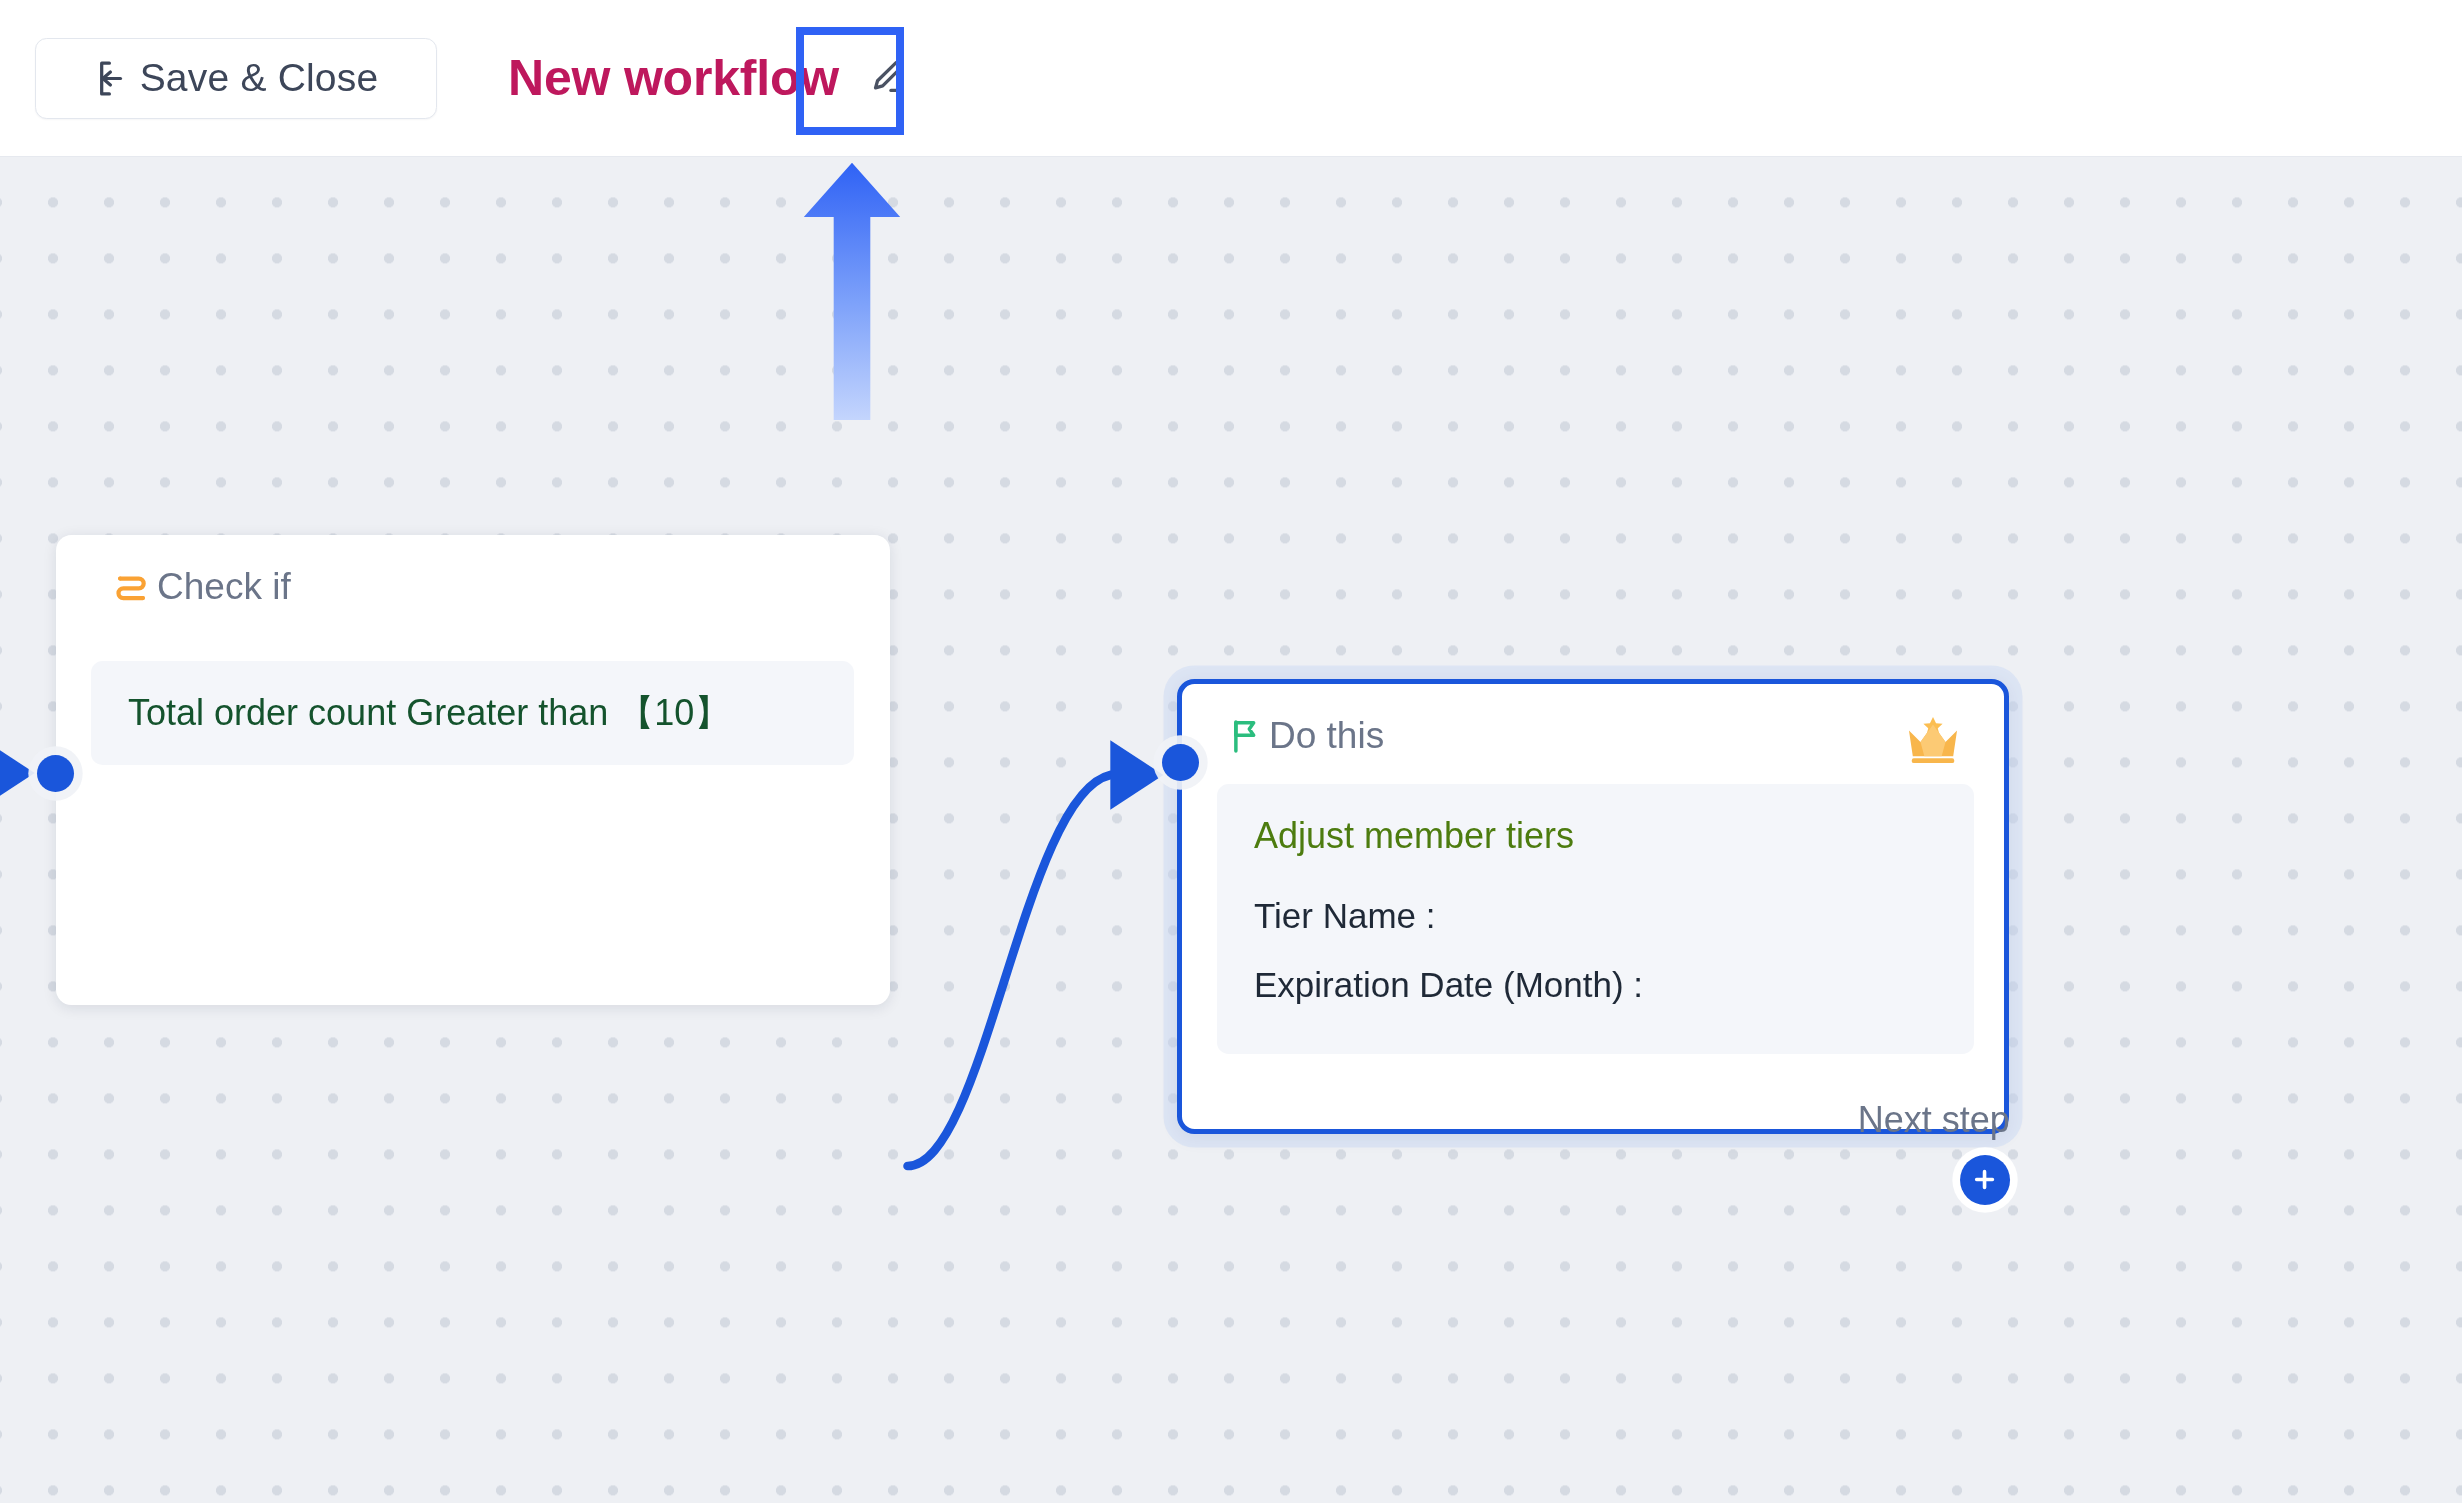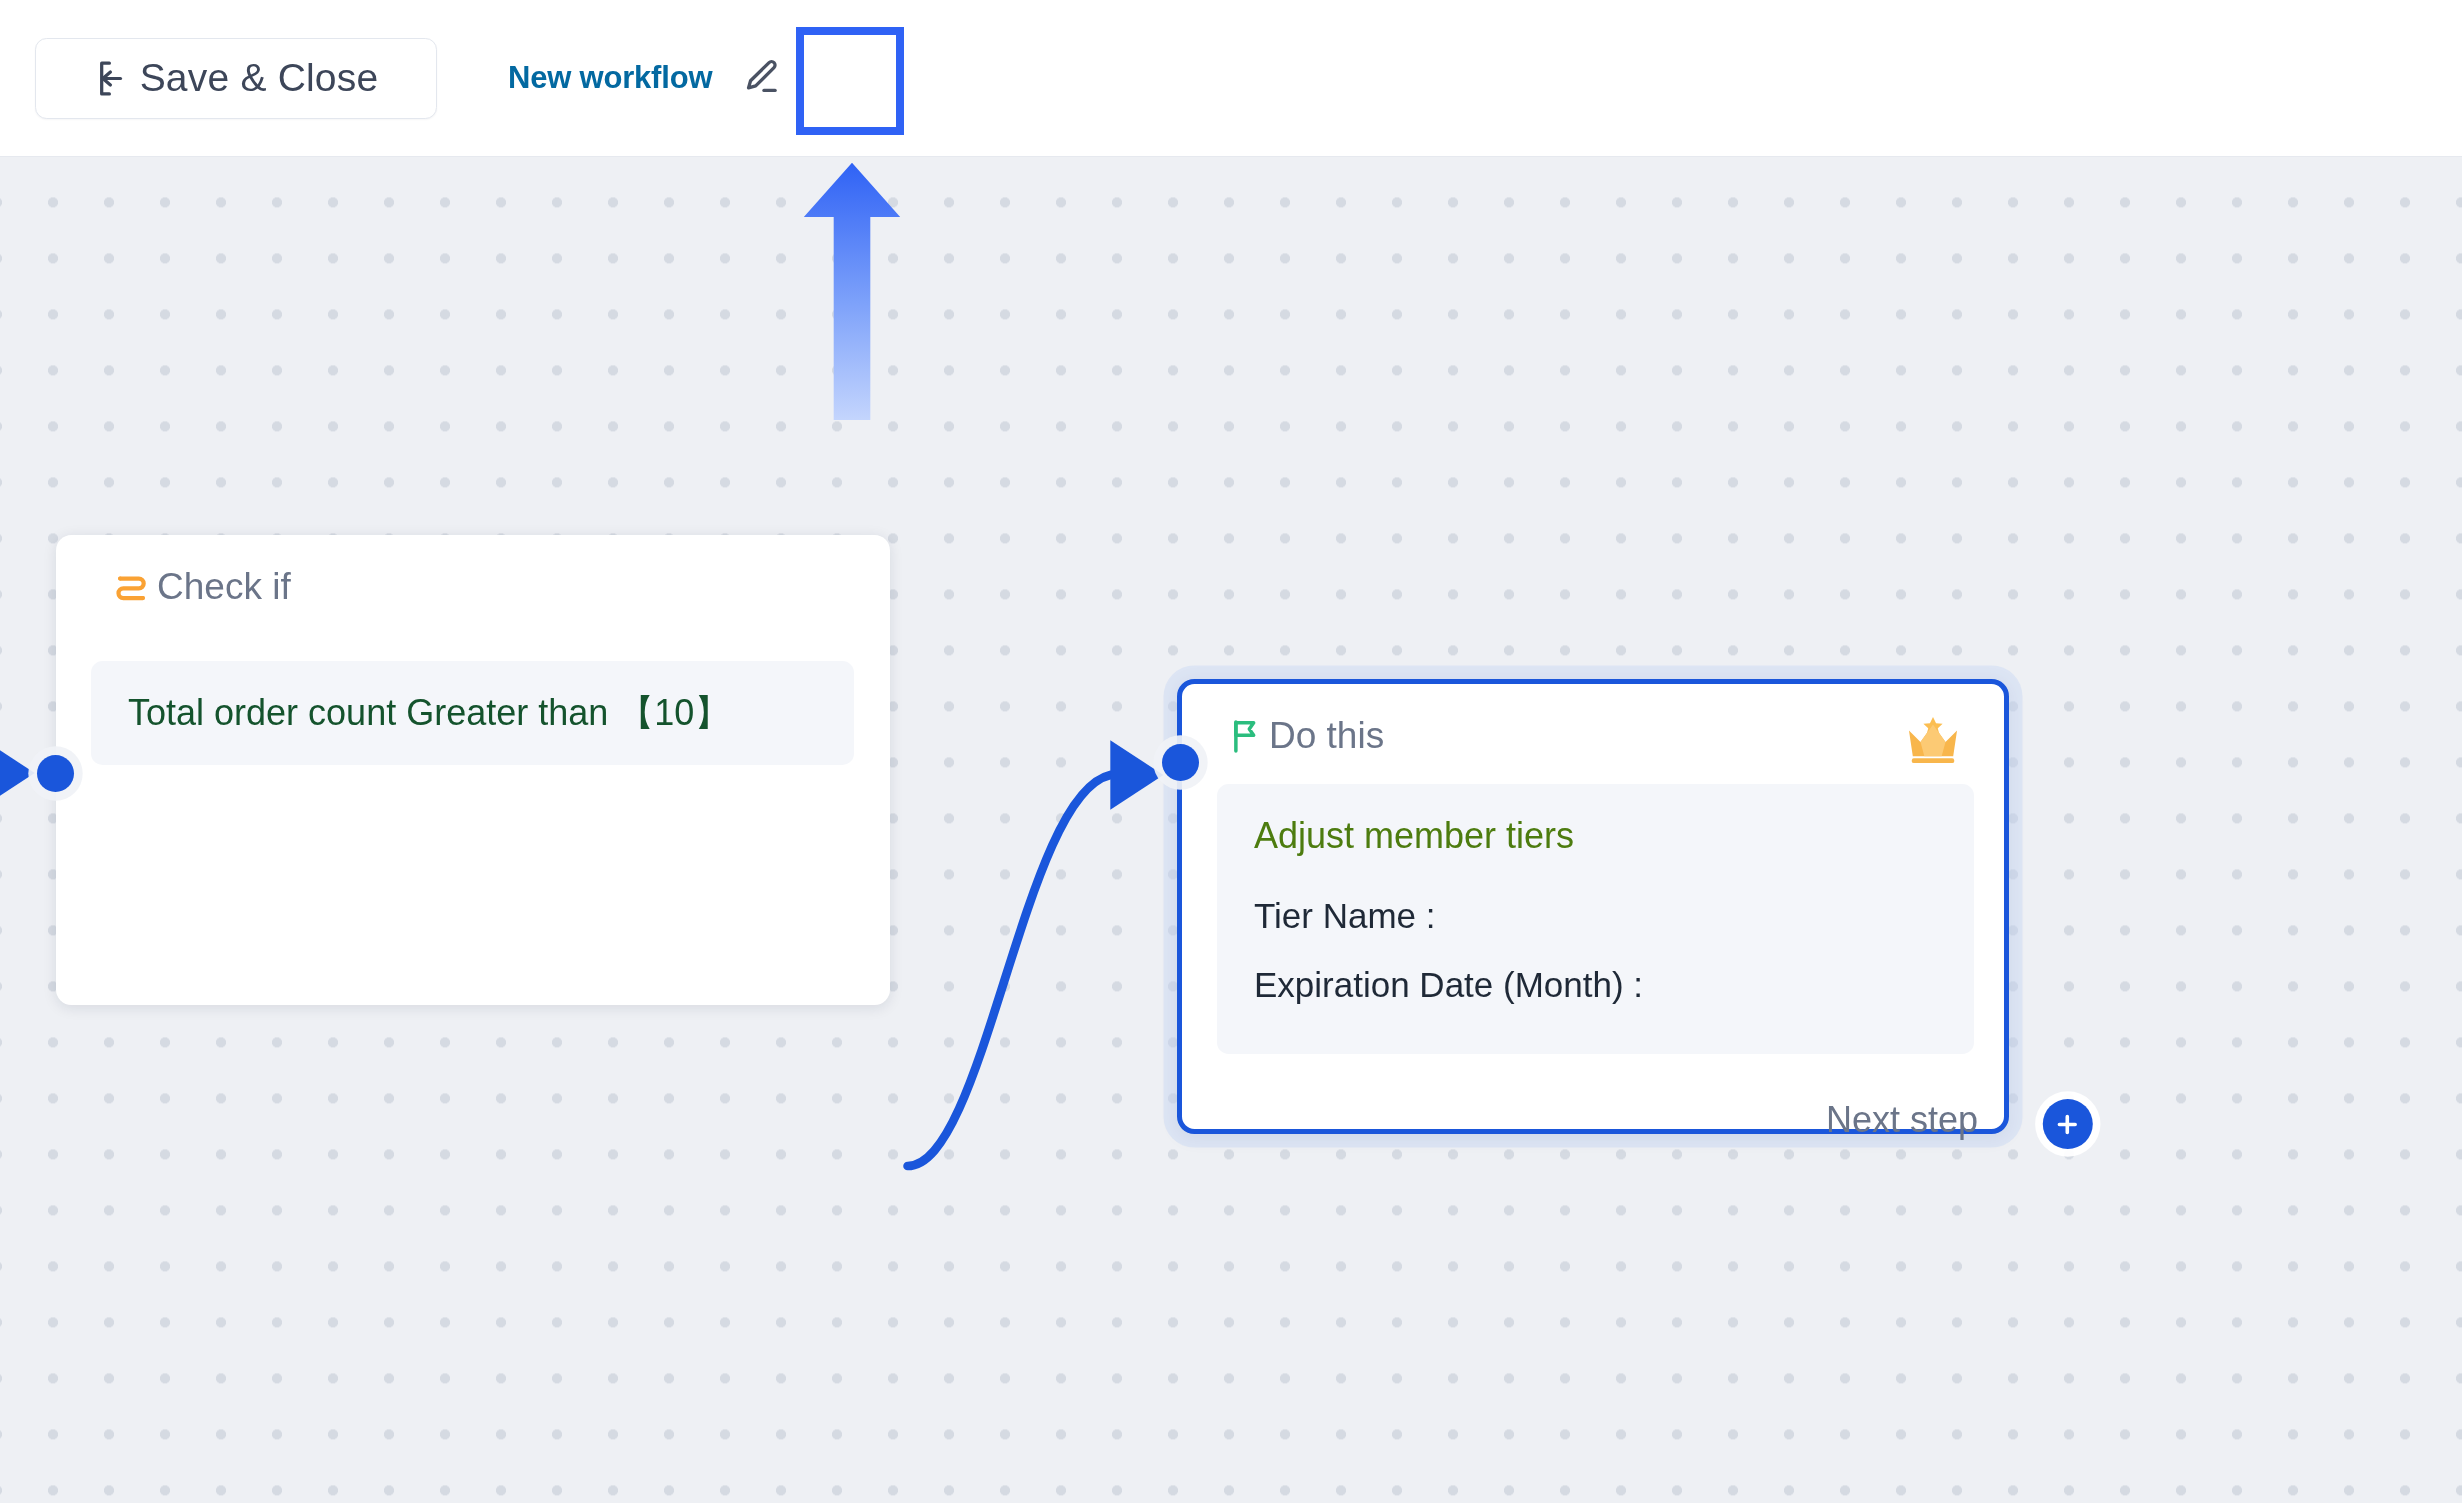--- a/index.html
+++ b/index.html
@@ -47,23 +47,23 @@
   #save-close-button .label {
     font-size: 39px;
     color: #3d4659;
     letter-spacing: 0.2px;
     white-space: nowrap;
   }
   .exit-icon { width: 41px; height: 41px; display:block; }
 
   #workflow-title {
     margin-left: 71px;
-    font-size: 31px;
+    font-size: 50px;
     font-weight: bold;
-    color: #0369a1;
+    color: #be185d;
     letter-spacing: -0.2px;
     white-space: nowrap;
   }
 
   #edit-title-button {
     margin-left: 21px;
     width: 56px; height: 56px;
     display: flex; align-items: center; justify-content: center;
     cursor: pointer;
     background: #ffffff;
@@ -223,22 +223,24 @@
   #action-body .action-field {
     font-size: 35px;
     color: #1f2937;
     margin-bottom: 29px;
   }
   #branch-next-step {
     position: absolute;
     right: -5.8px;
     top: 415px;
     display: flex;
+    align-items: center;
     gap: 13.5px;
     transform: translateX(50%);
+    flex-direction: column;
   }
   #branch-next-step .branch-label {
     font-size: 36px;
     color: #6b7589;
     white-space: nowrap;
     transform: translateX(-50%);
   }
   #branch-next-step .plus-btn { box-shadow: 0 0 0 7.7px rgba(255,255,255,.95); }
 
   

